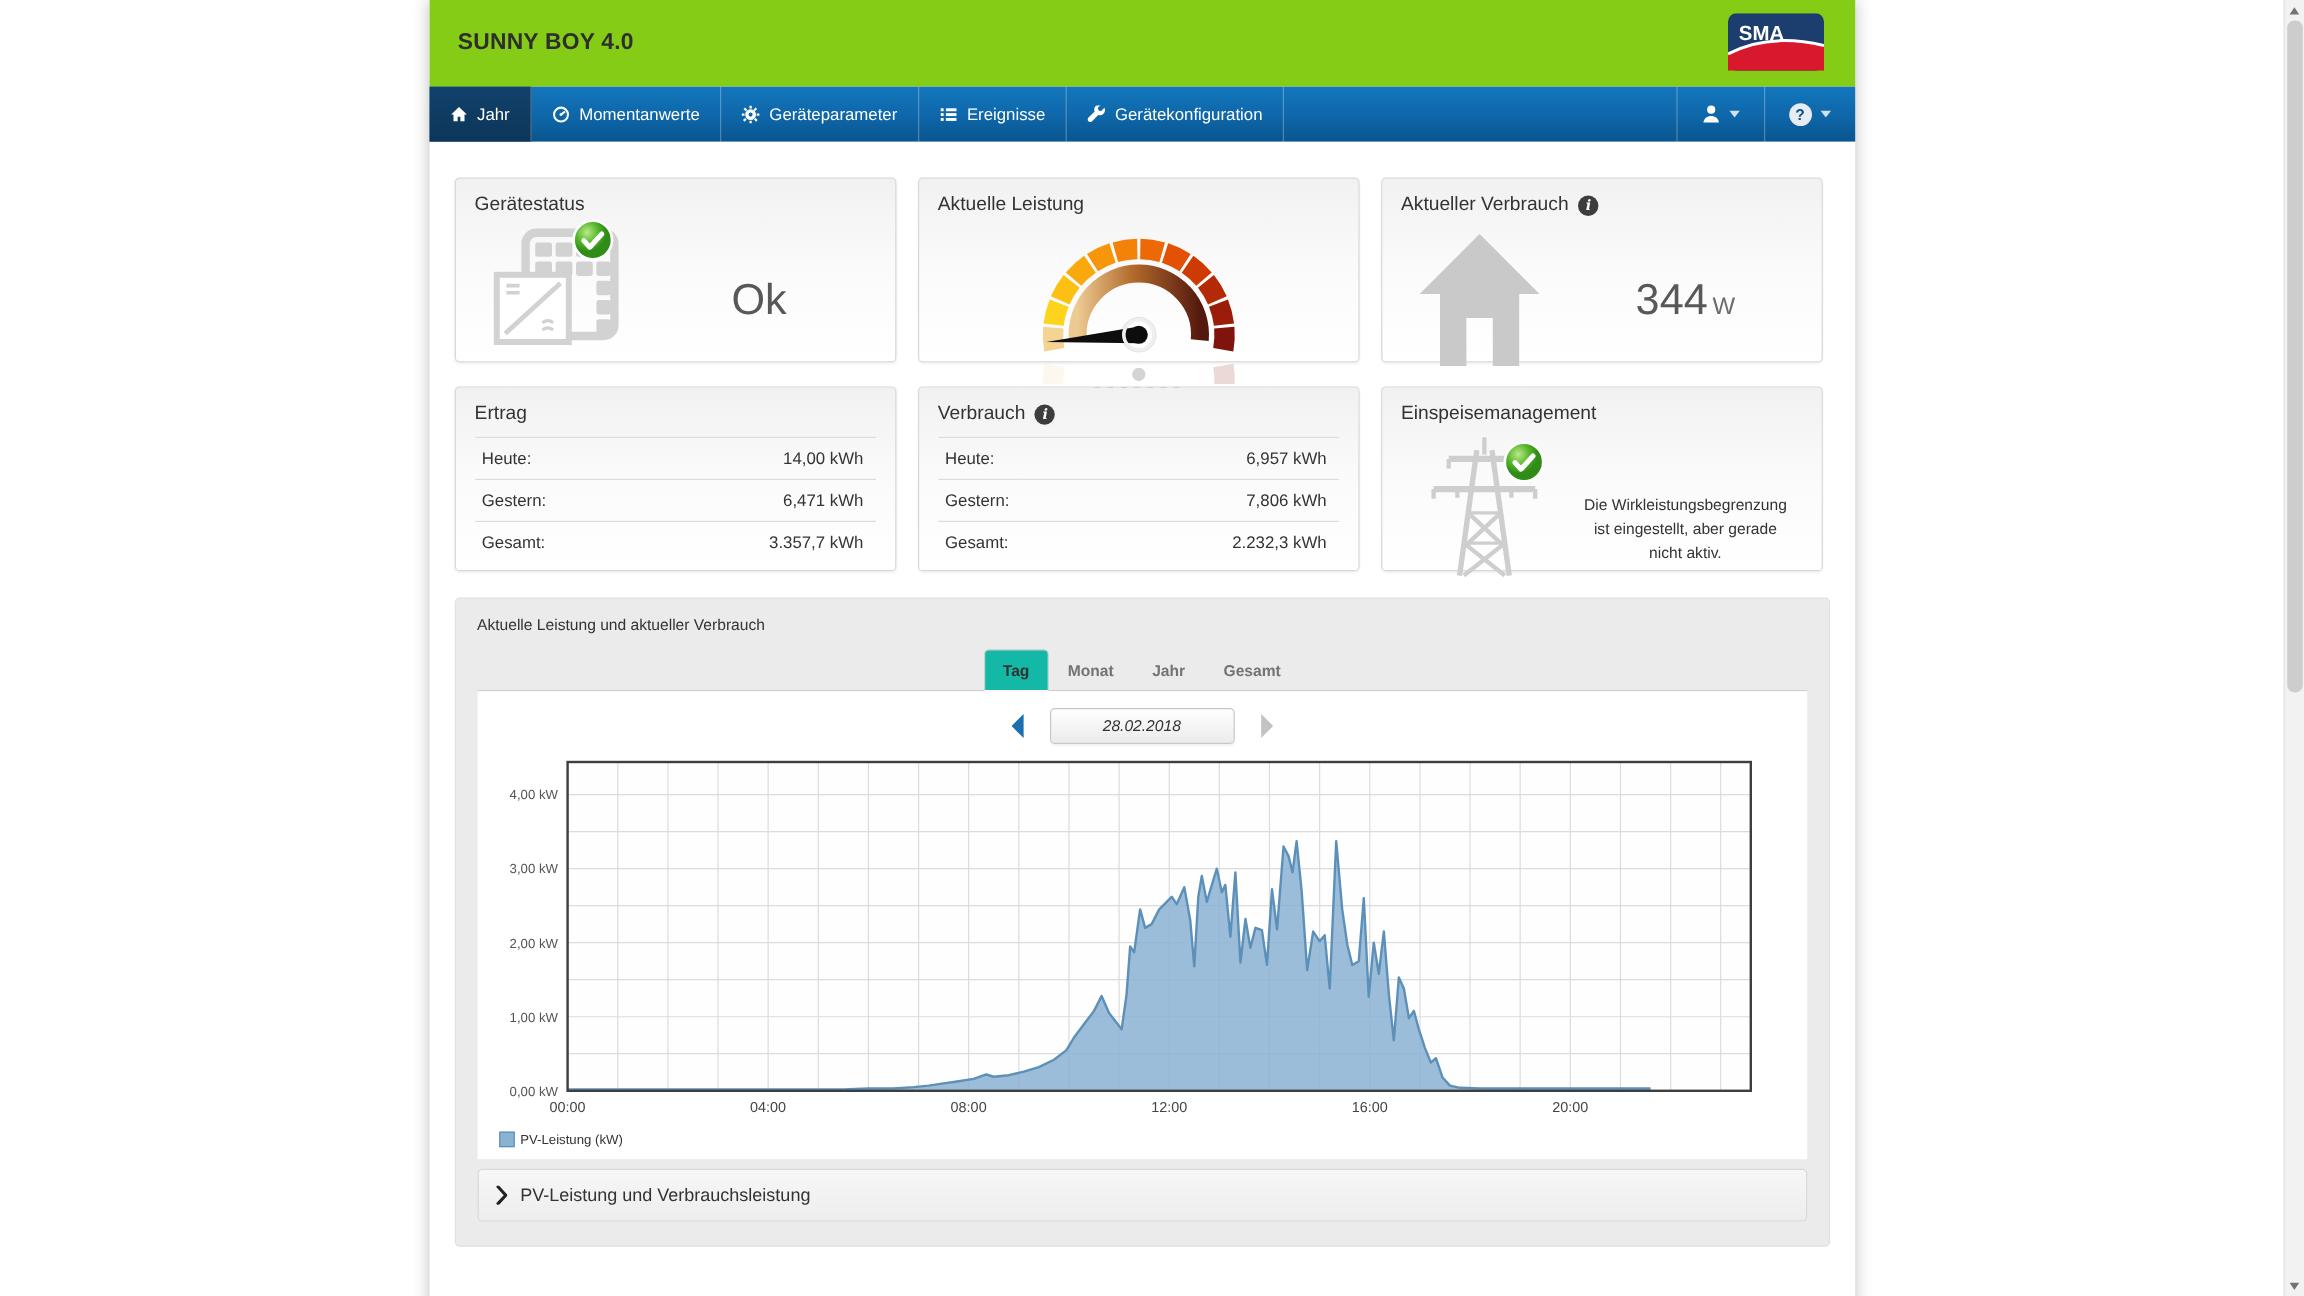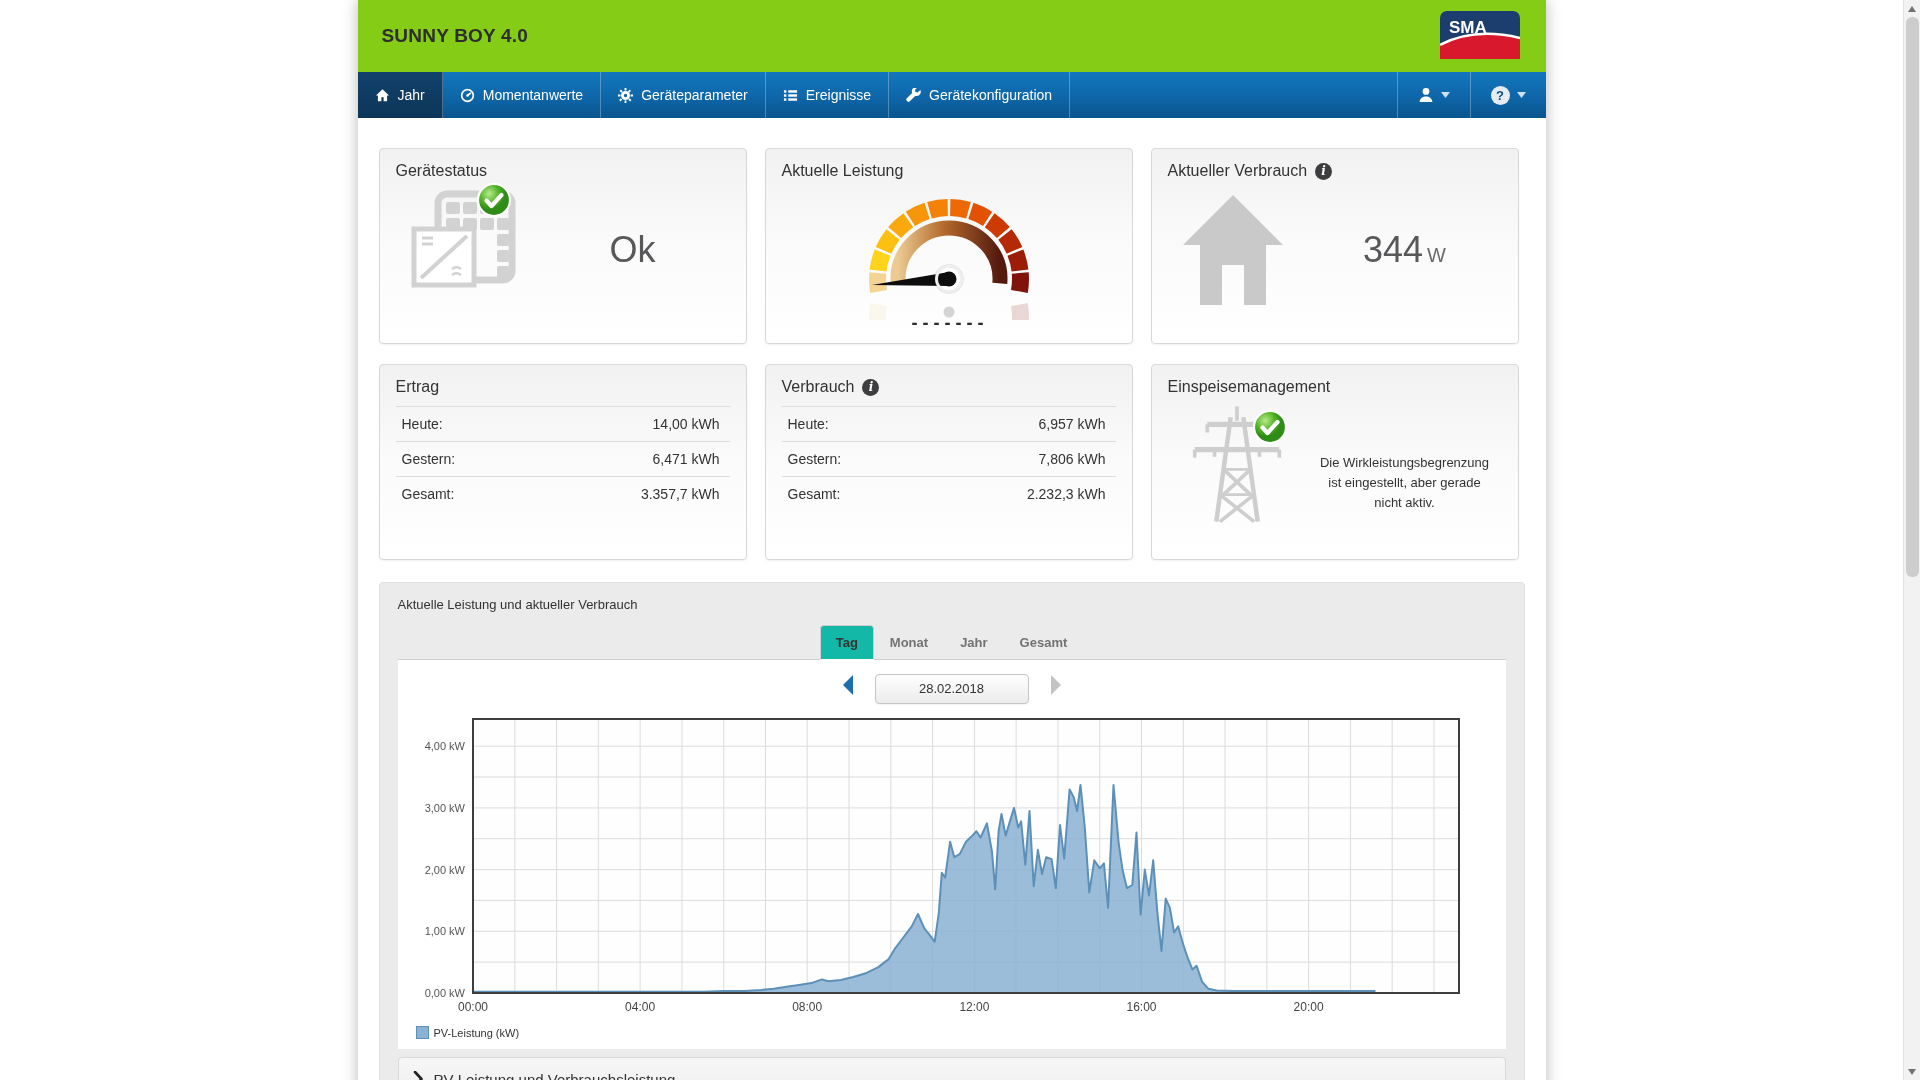--- a/index.html
+++ b/index.html
@@ -25,21 +25,21 @@
   .nav-right { margin-left:auto; display:flex; align-items:stretch; }
   .nav-right .nav-item { gap:7px; padding:0 20px; border-right:none; border-left:1px solid rgba(255,255,255,.28); }
   .help-circle { width:19px; height:19px; border-radius:50%; background:#e6ecf2; color:#0d4f86;
     font-weight:bold; font-size:13px; line-height:19px; text-align:center; }
 
   
   main { padding:0 21px; }
   .cards-row { display:flex; gap:18px; }
   .row1 { margin-top:30px; }
   .row2 { margin-top:20px; }
-  .card { width:368px; height:196px; border:1px solid #d8d8d8; border-radius:4px;
+  .card { width:368px; height:154px; border:1px solid #d8d8d8; border-radius:4px;
     background:linear-gradient(180deg,#f1f1f1 0%,#fafafa 45%,#ffffff 100%);
     box-shadow:0 1px 2px rgba(0,0,0,.06); padding:13px 16px; position:relative; }
   .card-title { font-size:16px; color:#333; display:flex; align-items:center; gap:8px; }
   .info-badge { display:inline-block; width:17px; height:17px; border-radius:50%; background:#3d3d3f;
     color:#fff; font-family:"DejaVu Serif", serif; font-style:italic; font-weight:bold; font-size:12px;
     line-height:17px; text-align:center; cursor:pointer; }
   .card-body { display:flex; align-items:center; height:140px; }
   .icon-wrap { position:relative; width:130px; margin-left:10px; flex:none; }
   .check-badge { position:absolute; width:36px; height:36px; }
   .big-val { flex:1; text-align:center; font-size:36px; color:#58585a; }
@@ -59,21 +59,21 @@
 
   
   .chart-panel { margin-top:22px; background:#ebebeb; border:1px solid #e0e0e0; border-radius:4px;
     padding:14px 18px 20px; }
   .panel-title { font-size:13px; color:#333; }
   .tabs-row { display:flex; justify-content:center; border-bottom:1px solid #cfcfcf; margin-top:13px; }
   .tab { font-size:13px; font-weight:bold; color:#737373; padding:9px 15px; cursor:pointer;
     border:1px solid transparent; margin-bottom:-1px; border-radius:4px 4px 0 0; }
   .tab.active { background:#14b8a6; color:#333; border-color:#cfcfcf; border-bottom-color:#fff; }
   .white-panel { background:#fff; padding:12px 0 10px; }
-  .date-nav { display:flex; justify-content:center; align-items:flex-start; gap:20px; margin-top:2px; }
+  .date-nav { display:flex; justify-content:center; align-items:center; gap:20px; margin-top:2px;font-style:italic; }
   .date-box { width:154px; height:30px; border:1px solid #c6c6c6; border-radius:4px;
     background:linear-gradient(180deg,#ffffff,#ebebeb); font-size:13px; color:#333;
     text-align:center; line-height:28px; cursor:pointer; box-shadow:0 1px 1px rgba(0,0,0,.05); }
   .chev { cursor:pointer; display:block; }
   .chart-holder { margin-top:10px; padding-left:0; }
   .legend { display:flex; align-items:center; gap:5px; margin:6px 0 0 18px; font-size:11px; color:#333; }
   .legend-swatch { width:13px; height:13px; background:#8ab2d2; border:1px solid #5d90b9; }
   .accordion { margin-top:8px; height:44px; background:linear-gradient(180deg,#f7f7f7,#ededed);
     border:1px solid #d9d9d9; border-radius:4px; display:flex; align-items:center; gap:11px;
     padding-left:14px; cursor:pointer; font-size:15px; color:#333; }

